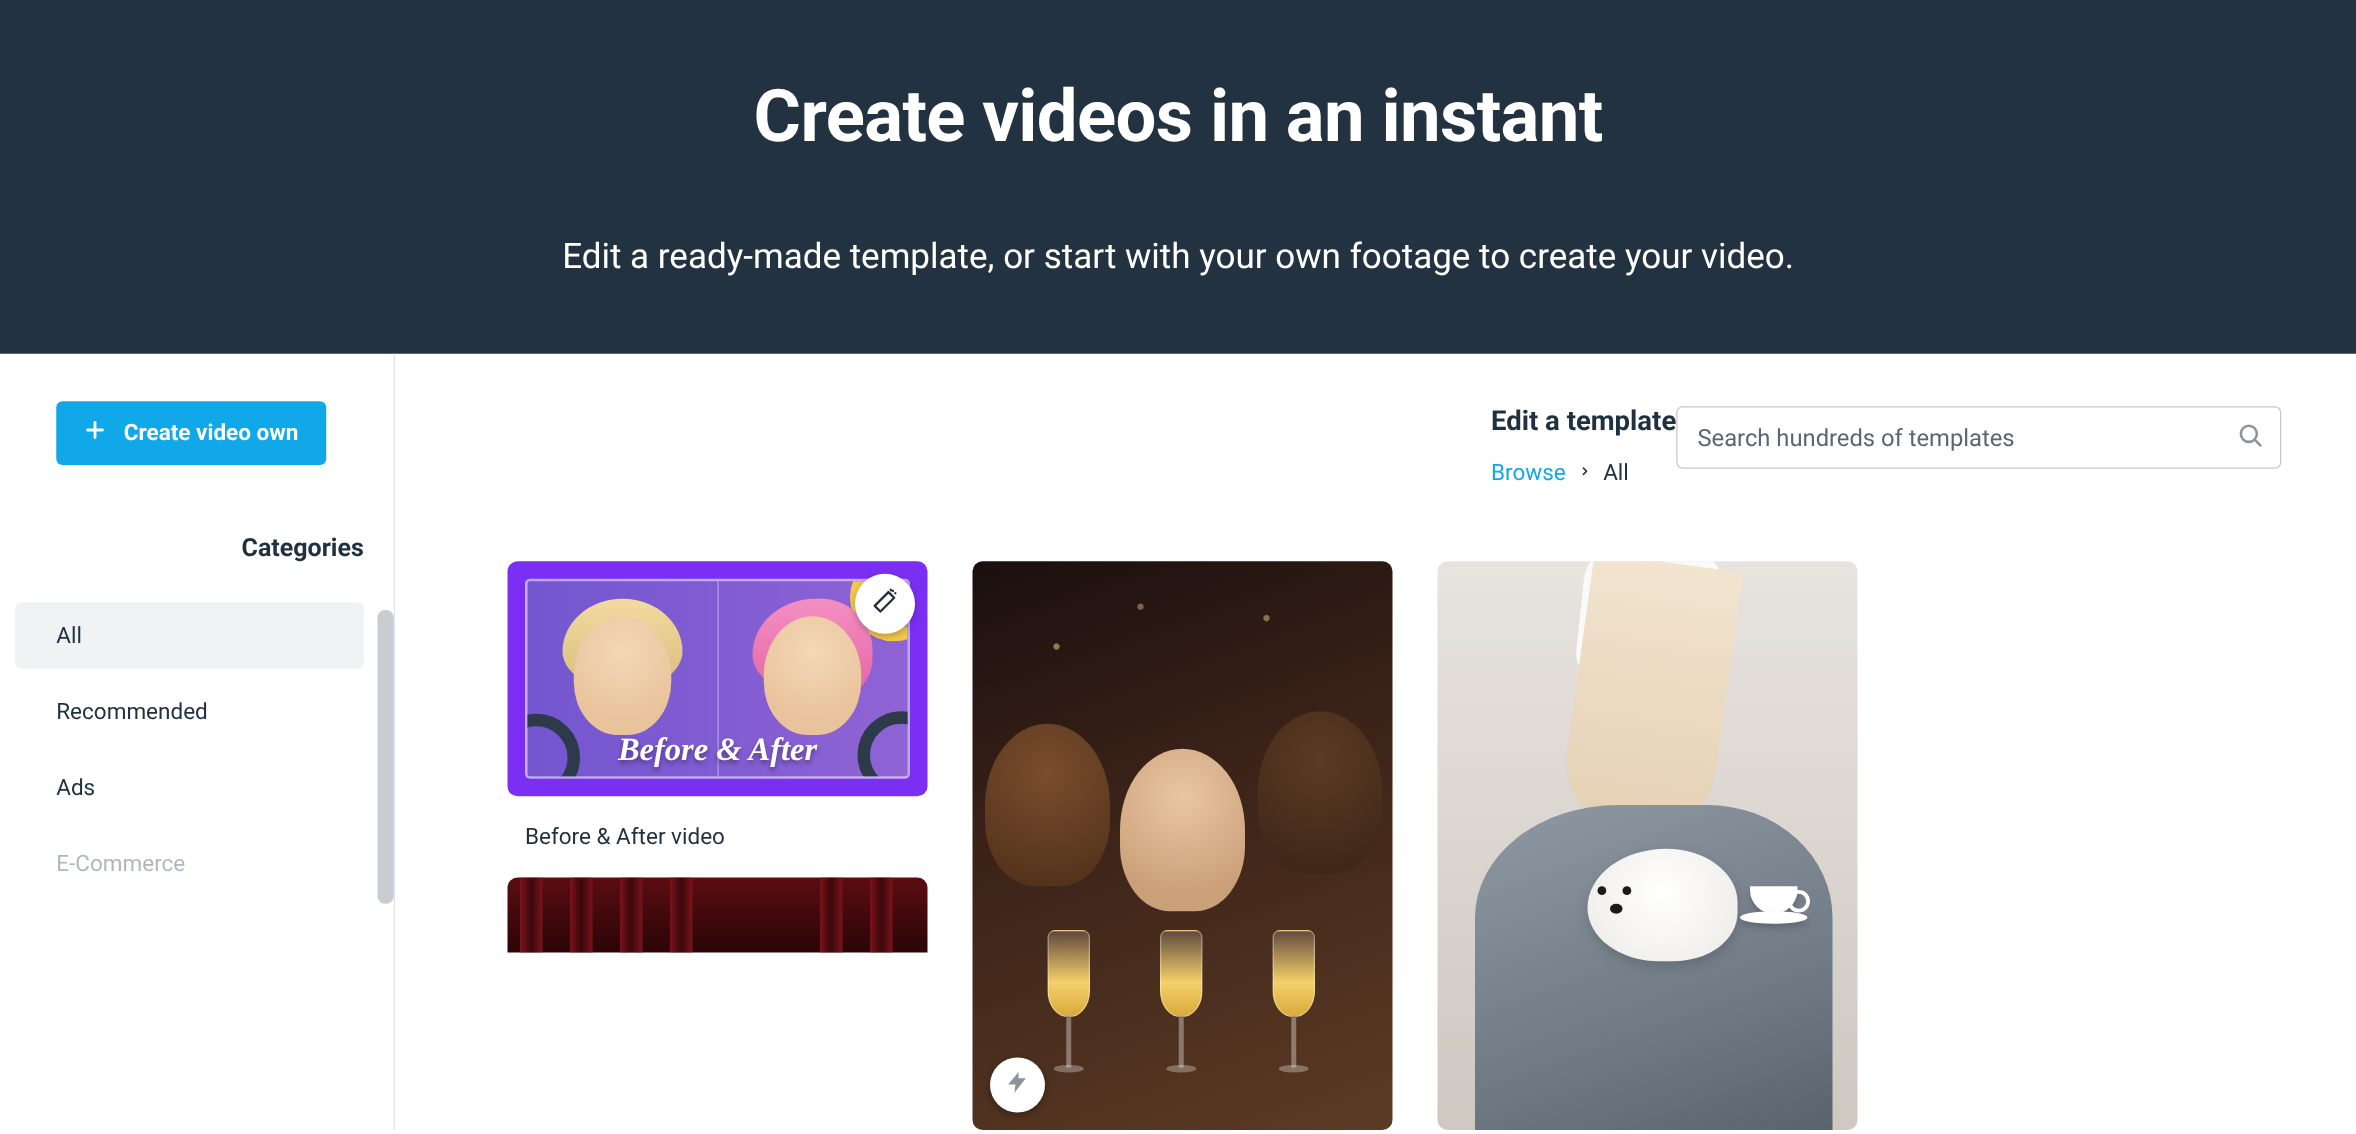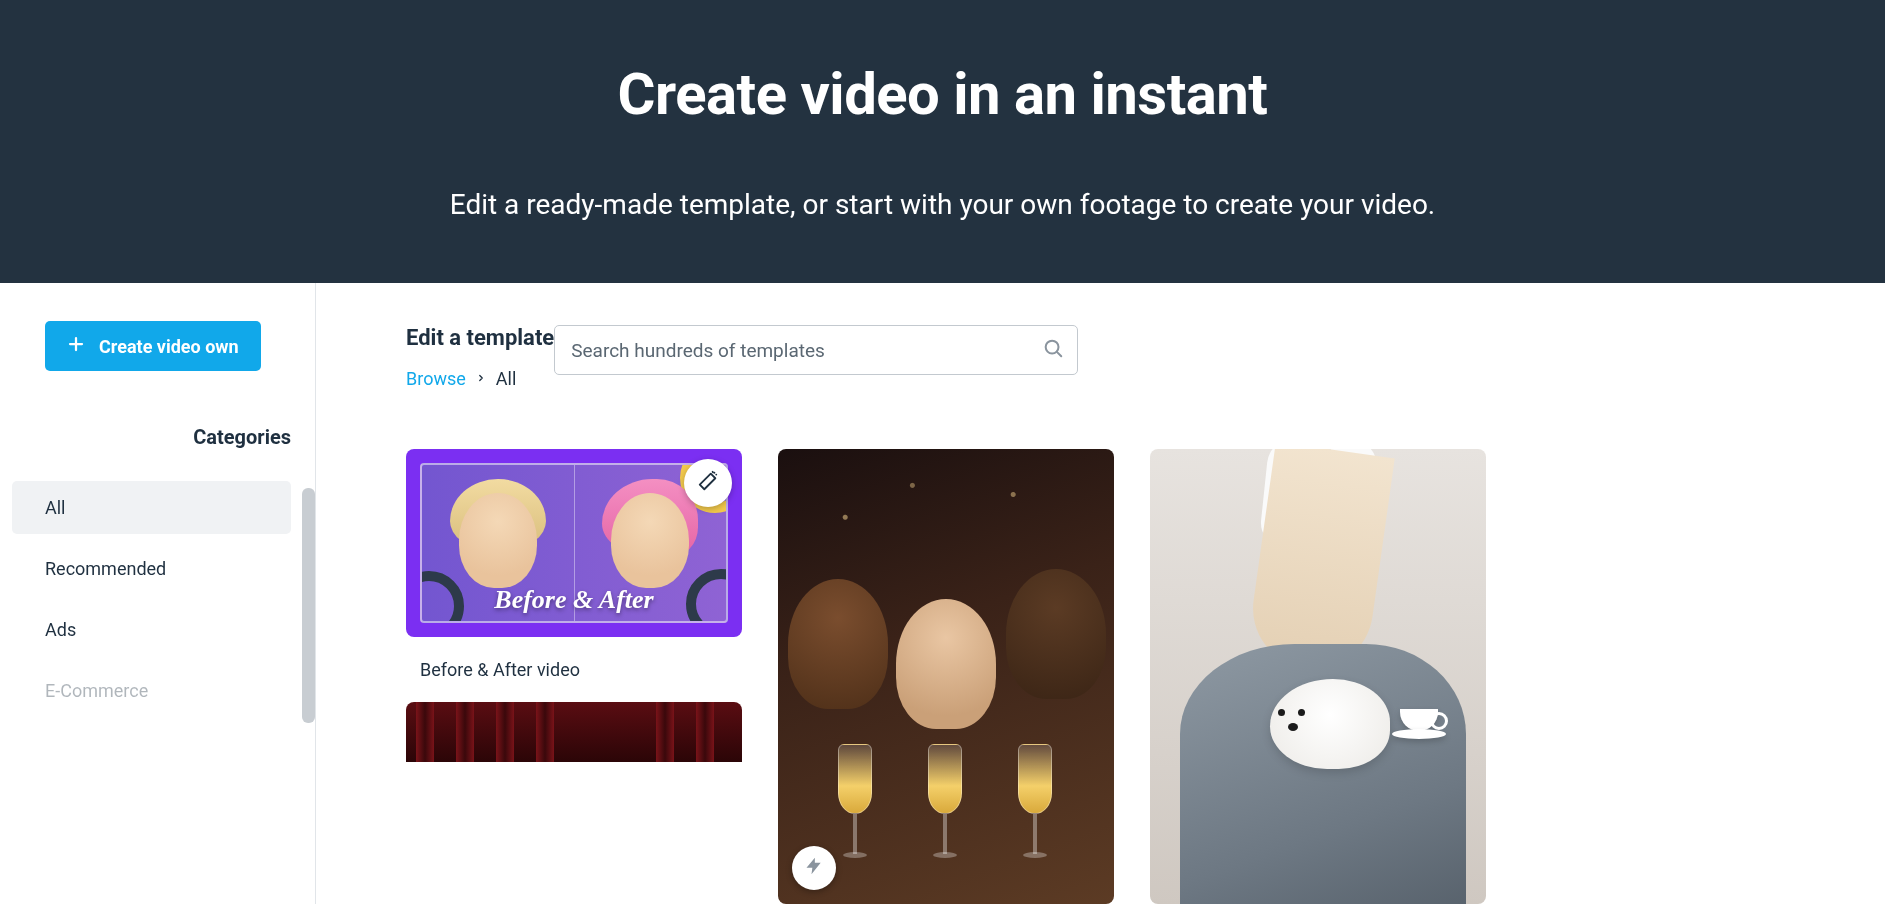--- a/index.html
+++ b/index.html
@@ -20,28 +20,28 @@
   .categories-heading { font-size:20px; font-weight:700; color:#1f3040; margin:54px 0 32px 0;text-align:right; }
   .cat-list { list-style:none; margin-left:-33px; }
   .cat-list li { padding:16px 0 16px 33px; font-size:18px; color:#1f3040; cursor:pointer; border-radius:5px; margin-bottom:8px; display:flex; align-items:center; gap:14px; }
   .cat-list li.active { background:#f0f2f4; }
   .cat-list li svg { flex:none; }
 
   .scroll-thumb { position:absolute; right:0; top:205px; width:13px; height:235px; background:#c8cdd2; border-radius:6px; }
 
   
   .main { flex:1; padding:42px 60px 0 90px; }
-  .top-row { display:flex; justify-content:flex-start; align-items:flex-start; }
+  .top-row { display:flex; justify-content:flex-end; align-items:flex-start; }
   .section-title { font-size:22px; font-weight:700; color:#1f3040; }
   .breadcrumb { margin-top:18px; font-size:18px; display:flex; align-items:center; gap:10px; }
   .breadcrumb .link { color:#11a8ea; cursor:pointer; }
   .breadcrumb .sep svg { stroke:#1f3040; }
   .breadcrumb .current { color:#1f3040; }
 
-  .search-wrap { position:relative; width:524px; }
+  .search-wrap { position:relative; width:484px; }
   .search-wrap input { width:100%; height:50px; border:1px solid #c3c9cf; border-radius:5px; padding:0 48px 0 16px; font-size:19px; color:#1f3040; outline:none; }
   .search-wrap input::placeholder { color:#5a6772; }
   .search-wrap .search-icon { position:absolute; right:14px; top:50%; transform:translateY(-50%); }
 
   
   .grid { display:flex; gap:36px; margin-top:60px; flex-wrap:wrap; align-items:flex-start; }
   .col { display:flex; flex-direction:column; gap:22px; }
 
   .card1 { width:336px; height:188px; border-radius:8px; background:#7b2ff2; position:relative; overflow:hidden; padding:14px; }
   .card1 .frame { width:100%; height:100%; border:2px solid rgba(255,255,255,0.5); border-radius:4px; display:flex; position:relative; overflow:hidden; background:linear-gradient(90deg,#7356d0 0%,#8f63d4 100%); }
@@ -87,21 +87,21 @@
   .dog::before { content:""; position:absolute; left:8px; top:30px; width:7px; height:7px; background:#1b1b1b; border-radius:50%; box-shadow:20px 0 #1b1b1b; }
   .dog::after { content:""; position:absolute; left:18px; top:44px; width:10px; height:8px; background:#1b1b1b; border-radius:50%; }
   .cup { position:absolute; left:250px; top:260px; width:38px; height:22px; background:#fff; border-radius:0 0 19px 19px; box-shadow:0 3px 6px rgba(0,0,0,.2); }
   .cup::before { content:""; position:absolute; right:-10px; top:3px; width:12px; height:12px; border:3px solid #fff; border-radius:50%; }
   .saucer { position:absolute; left:242px; top:280px; width:54px; height:10px; background:#fff; border-radius:50%; box-shadow:0 3px 6px rgba(0,0,0,.2); }
 </style>
 </head>
 <body>
 
 <header class="hero">
-  <h1>Create video in an instant</h1>
+  <h1>Create videos in an instant</h1>
   <p>Edit a ready-made template, or start with your own footage to create your video.</p>
 </header>
 
 <div class="layout">
 
   <aside class="sidebar">
     <button class="create-btn">
       <span>
         <svg width="18" height="18" viewBox="0 0 24 24" fill="none" stroke="currentColor" stroke-width="3" stroke-linecap="round">
             <line x1="12" y1="4" x2="12" y2="20"></line>

